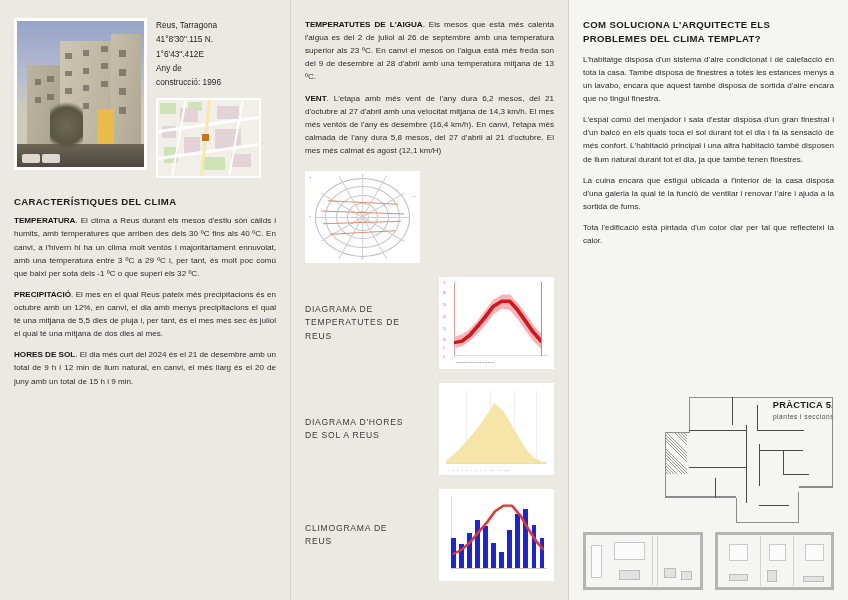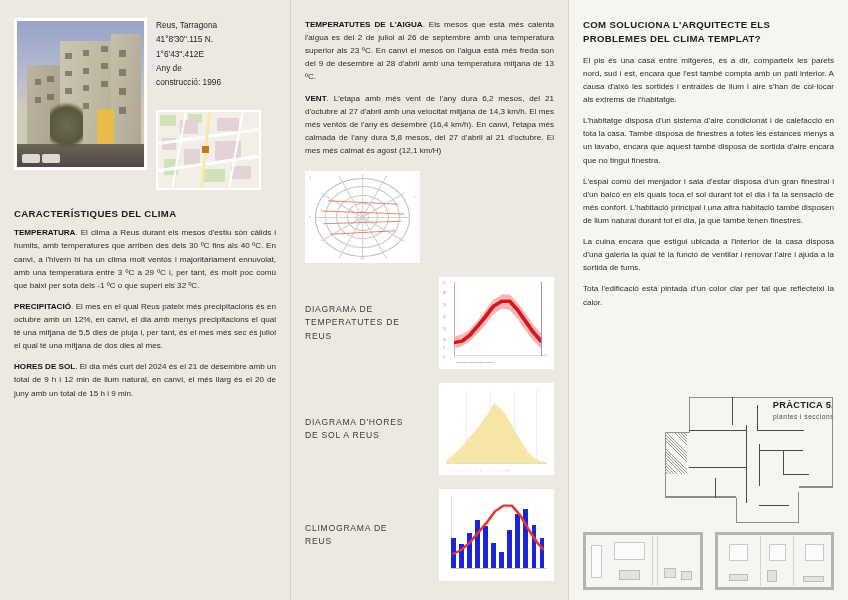--- a/index.html
+++ b/index.html
@@ -56,21 +56,21 @@
   .ph-win { position:absolute; background:#6e6a5d; opacity:.75; }
   .ph-yellow { position:absolute; left:63%; top:60%; width:13%; height:26%;
                background:#e8bc49; }
   .ph-ground { position:absolute; left:0; bottom:0; width:100%; height:16%;
                background: linear-gradient(#6c6454,#4e4841); }
   .ph-tree { position:absolute; left:26%; bottom:12%; width:26%; height:36%;
              background: radial-gradient(circle at 50% 55%, #6d6b52 0%, #57563f 55%, rgba(87,86,63,0) 72%); }
   .ph-car { position:absolute; bottom:3%; width:14%; height:6%; background:#ddd9d2; border-radius:2px; }
 
   .head-meta { flex: 1; }
-  .meta-text { font-size: 8.3px; line-height: 1.72; color: #232323; margin-bottom: 21px; }
+  .meta-text { font-size: 8.3px; line-height: 1.72; color: #232323; margin-bottom: 9px; }
   .map-frame { width: 105px; height: 80px; background:#fff; padding: 2px; }
   .map { width:100%; height:100%; position:relative; overflow:hidden; background:#f2efe9; }
   .mp-green { position:absolute; background:#cfe3b9; }
   .mp-blk { position:absolute; background:#e3d3d6; }
   .mp-road { position:absolute; background:#ffffff; }
   .mp-road-y { position:absolute; background:#f7e9a8; }
   .mp-pin { position:absolute; left:44%; top:44%; width:7px; height:7px; background:#c8761a; }
 
   
   .chart-row { display:flex; align-items:center; gap:8px; margin-bottom: 14px; }
@@ -310,21 +310,20 @@
           <div class="cg-axis"></div>
         </div>
       </div>
     </div>
   </div>
 
   <div class="col-right">
 
     <div class="sec-head two-line">COM SOLUCIONA L'ARQUITECTE ELS PROBLEMES DEL CLIMA TEMPLAT?</div>
 
-    <p class="body" style="margin-top:8px">El pis és una casa entre mitgeres, és a dir, comparteix les parets nord, sud i est, encara que l'est també compta amb un pati interior. A causa d'això les sortides i entrades de llum i aire s'han de col·locar als extrems de l'habitatge.</p>
     <p class="body">L'habitatge disposa d'un sistema d'aire condicionat i de calefacció en tota la casa. També disposa de finestres a totes les estances menys a un lavabo, encara que aquest també disposa de sortida d'aire encara que no tingui finestra.</p>
     <p class="body">L'espai comú del menjador i sala d'estar disposa d'un gran finestral i d'un balcó en els quals toca el sol durant tot el dia i fa la sensació de més confort. L'habitació principal i una altra habitació també disposen de llum natural durant tot el dia, ja que també tenen finestres.</p>
     <p class="body">La cuina encara que estigui ubicada a l'interior de la casa disposa d'una galeria la qual té la funció de ventilar i renovar l'aire i ajuda a la sortida de fums.</p>
     <p class="body">Tota l'edificació està pintada d'un color clar per tal que reflecteixi la calor.</p>
 
     <div class="plans">
       <div class="plans-title">PRÀCTICA 5.</div>
       <div class="plans-sub">plantes i seccions</div>
 
       <div class="plan-main">

